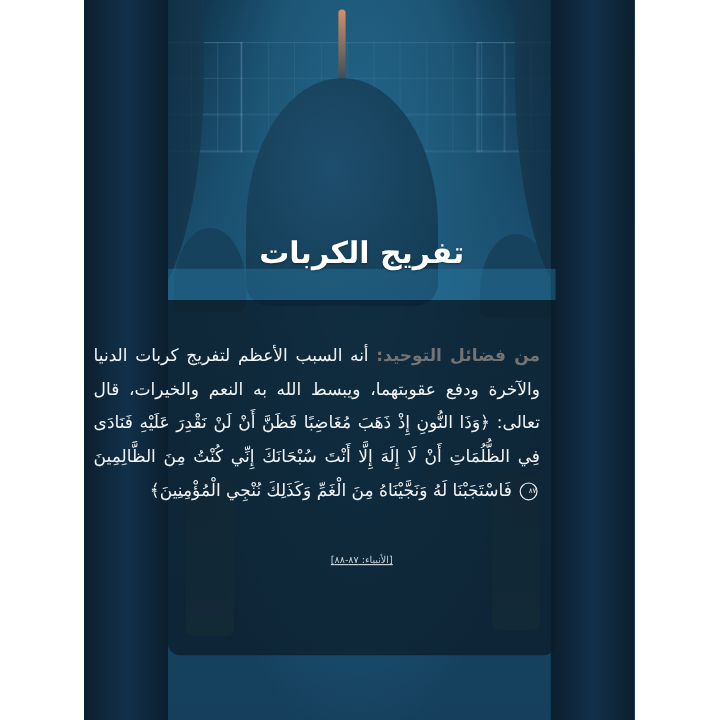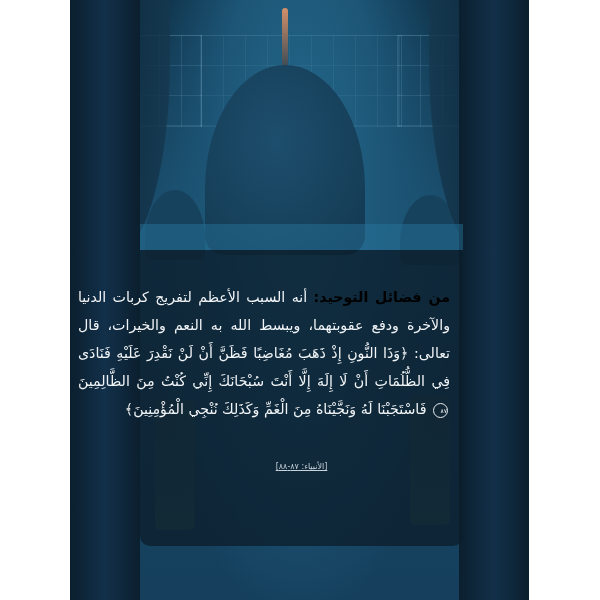--- a/index.html
+++ b/index.html
@@ -55,21 +55,21 @@
   }
   .card {
     position: absolute; left: 70px; top: 250px; width: 323px; height: 296px;
     background: rgba(12,30,44,0.78); border-radius: 0 0 10px 10px;
   }
   .body-text {
     position: absolute; left: 78px; top: 283px; width: 372px;
     direction: rtl; text-align: justify; text-align-last: right;
     color: #f2f5f7; font-size: 14.2px; line-height: 28px;
   }
-  .highlight { color: #000000; font-weight: bold; }
+  .highlight { color: #737373; font-weight: bold; }
   .ayah-mark {
     display: inline-block; width: 13px; height: 13px; border: 1px solid #e8eef2; border-radius: 50%;
     font-size: 6px; line-height: 13px; text-align: center; vertical-align: middle; margin: 0 2px;
   }
   .reference {
     position: absolute; left: 70px; top: 462px; width: 323px; text-align: center;
     color: #c9d3da; font-size: 8px; direction: rtl; text-decoration: underline;
   }
   .lantern { position:absolute; width: 40px; height: 130px; border-radius: 6px;
     background: linear-gradient(180deg, rgba(60,80,70,0.35), rgba(90,120,90,0.3)); }
@@ -87,20 +87,21 @@
   <div class="small-dome" style="left:75px;top:190px;"></div>
   <div class="small-dome" style="left:330px;top:195px;"></div>
   <div class="arch-left"></div>
   <div class="arch-right"></div>
   <div class="pillar left"></div>
   <div class="pillar right"></div>
   <div class="lantern" style="left:85px;top:400px;"></div>
   <div class="lantern" style="left:340px;top:395px;"></div>
 
   <div class="title-band"></div>
+  <div class="title">تفريج الكربات</div>
 
   <div class="card"></div>
 </div>
 
 <div class="body-text">
   <span class="highlight">من فضائل التوحيد:</span>
   <span>أنه السبب الأعظم لتفريج كربات الدنيا والآخرة ودفع عقوبتهما، ويبسط الله به النعم والخيرات، قال تعالى:</span>
   <span>﴿وَذَا النُّونِ إِذْ ذَهَبَ مُغَاضِبًا فَظَنَّ أَنْ لَنْ نَقْدِرَ عَلَيْهِ فَنَادَى فِي الظُّلُمَاتِ أَنْ لَا إِلَهَ إِلَّا أَنْتَ سُبْحَانَكَ إِنِّي كُنْتُ مِنَ الظَّالِمِينَ</span>
   <span class="ayah-mark">٨٧</span>
   <span>فَاسْتَجَبْنَا لَهُ وَنَجَّيْنَاهُ مِنَ الْغَمِّ وَكَذَلِكَ نُنْجِي الْمُؤْمِنِينَ﴾</span>

